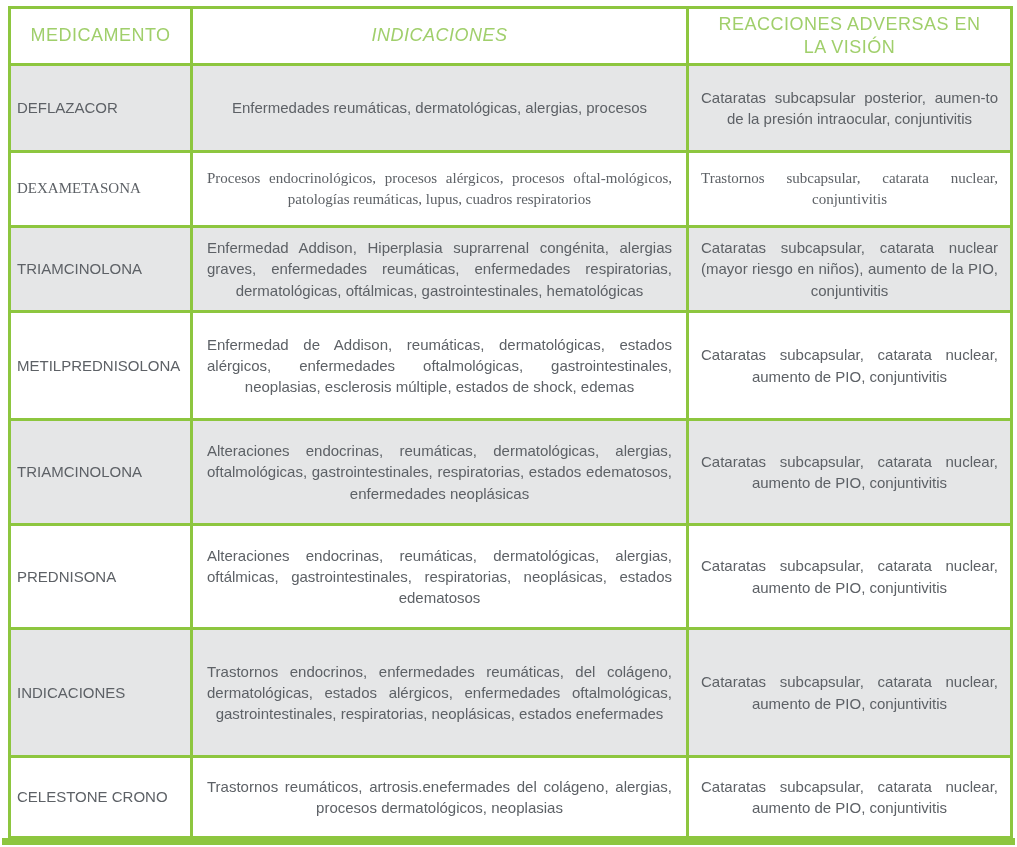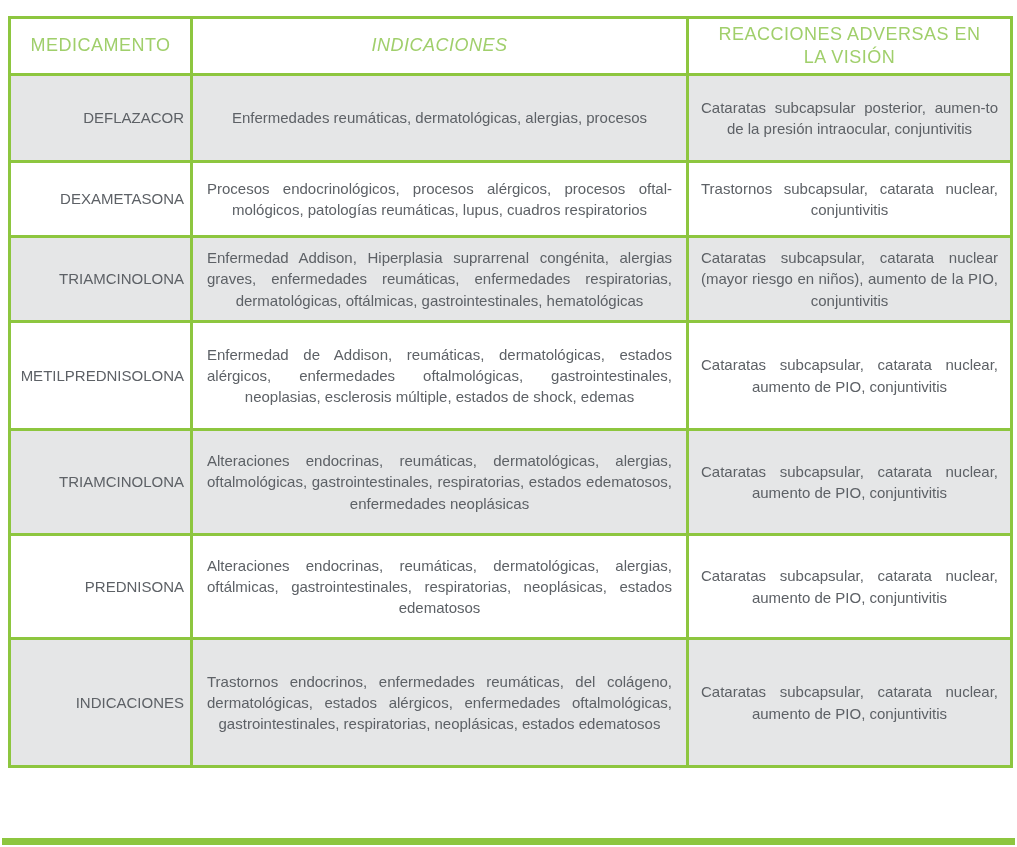--- a/index.html
+++ b/index.html
@@ -11,21 +11,21 @@
   .page {
     position: relative;
     width: 1017px;
     height: 847px;
     background: #ffffff;
     overflow: hidden;
   }
   table.med-table {
     position: absolute;
     left: 8px;
-    top: 16px;
+    top: 6px;
     width: 1002px;
     border-collapse: collapse;
     table-layout: fixed;
     padding-left: 27px;
   }
   .med-table th,
   .med-table td {
     border: 3px solid #8dc63f;
     vertical-align: middle;
     box-sizing: border-box;
@@ -48,39 +48,39 @@
   .col-ind { width: 496px; font-style: italic; }
   .col-rea { width: 324px; text-decoration: underline; }
 
   .med-table td {
     color: #5d6166;
     font-size: 15px;
     line-height: 1.42;
     background: #ffffff;
   }
   td.cell-med {
-    text-align: right;
+    text-align: left;
     padding: 0 6px;
   }
   td.cell-ind {
     text-align: justify;
     text-align-last: center;
     -moz-text-align-last: center;
     padding: 0 14px;
   }
   td.cell-rea {
     text-align: justify;
     text-align-last: center;
     -moz-text-align-last: center;
     padding: 0 12px;
   }
   tr.shaded td { background: #e5e6e7; }
 
   tbody tr:nth-child(1) { height: 87px; }
-  tbody tr:nth-child(2) { height: 75px; }
+  tbody tr:nth-child(2) { height: 75px; font-family: Liberation Serif, serif; }
   tbody tr:nth-child(3) { height: 85px; }
   tbody tr:nth-child(4) { height: 108px; }
   tbody tr:nth-child(5) { height: 105px; }
   tbody tr:nth-child(6) { height: 104px; }
   tbody tr:nth-child(7) { height: 128px; }
   tbody tr:nth-child(8) { height: 81px; }
 
   .bottom-bar {
     position: absolute;
     left: 2px;
@@ -134,19 +134,24 @@
         <td class="cell-ind">Alteraciones endocrinas, reumáticas, dermatológicas, alergias, oftalmológicas, gastrointestinales, respiratorias, estados edematosos, enfermedades neoplásicas</td>
         <td class="cell-rea">Cataratas subcapsular, catarata nuclear, aumento de PIO, conjuntivitis</td>
       </tr>
       <tr>
         <td class="cell-med">PREDNISONA</td>
         <td class="cell-ind">Alteraciones endocrinas, reumáticas, dermatológicas, alergias, oftálmicas, gastrointestinales, respiratorias, neoplásicas, estados edematosos</td>
         <td class="cell-rea">Cataratas subcapsular, catarata nuclear, aumento de PIO, conjuntivitis</td>
       </tr>
       <tr class="shaded">
         <td class="cell-med">INDICACIONES</td>
-        <td class="cell-ind">Trastornos endocrinos, enfermedades reumáticas, del colágeno, dermatológicas, estados alérgicos, enfermedades oftalmológicas, gastrointestinales, respiratorias, neoplásicas, estados edematosos</td>
+        <td class="cell-ind">Trastornos endocrinos, enfermedades reumáticas, del colágeno, dermatológicas, estados alérgicos, enfermedades oftalmológicas, gastrointestinales, respiratorias, neoplásicas, estados enefermades</td>
+        <td class="cell-rea">Cataratas subcapsular, catarata nuclear, aumento de PIO, conjuntivitis</td>
+      </tr>
+      <tr>
+        <td class="cell-med">CELESTONE CRONO</td>
+        <td class="cell-ind">Trastornos reumáticos, artrosis.enefermades del colágeno, alergias, procesos dermatológicos, neoplasias</td>
         <td class="cell-rea">Cataratas subcapsular, catarata nuclear, aumento de PIO, conjuntivitis</td>
       </tr>
     </tbody>
   </table>
   <div class="bottom-bar"></div>
 </div>
 
 </body></html>

